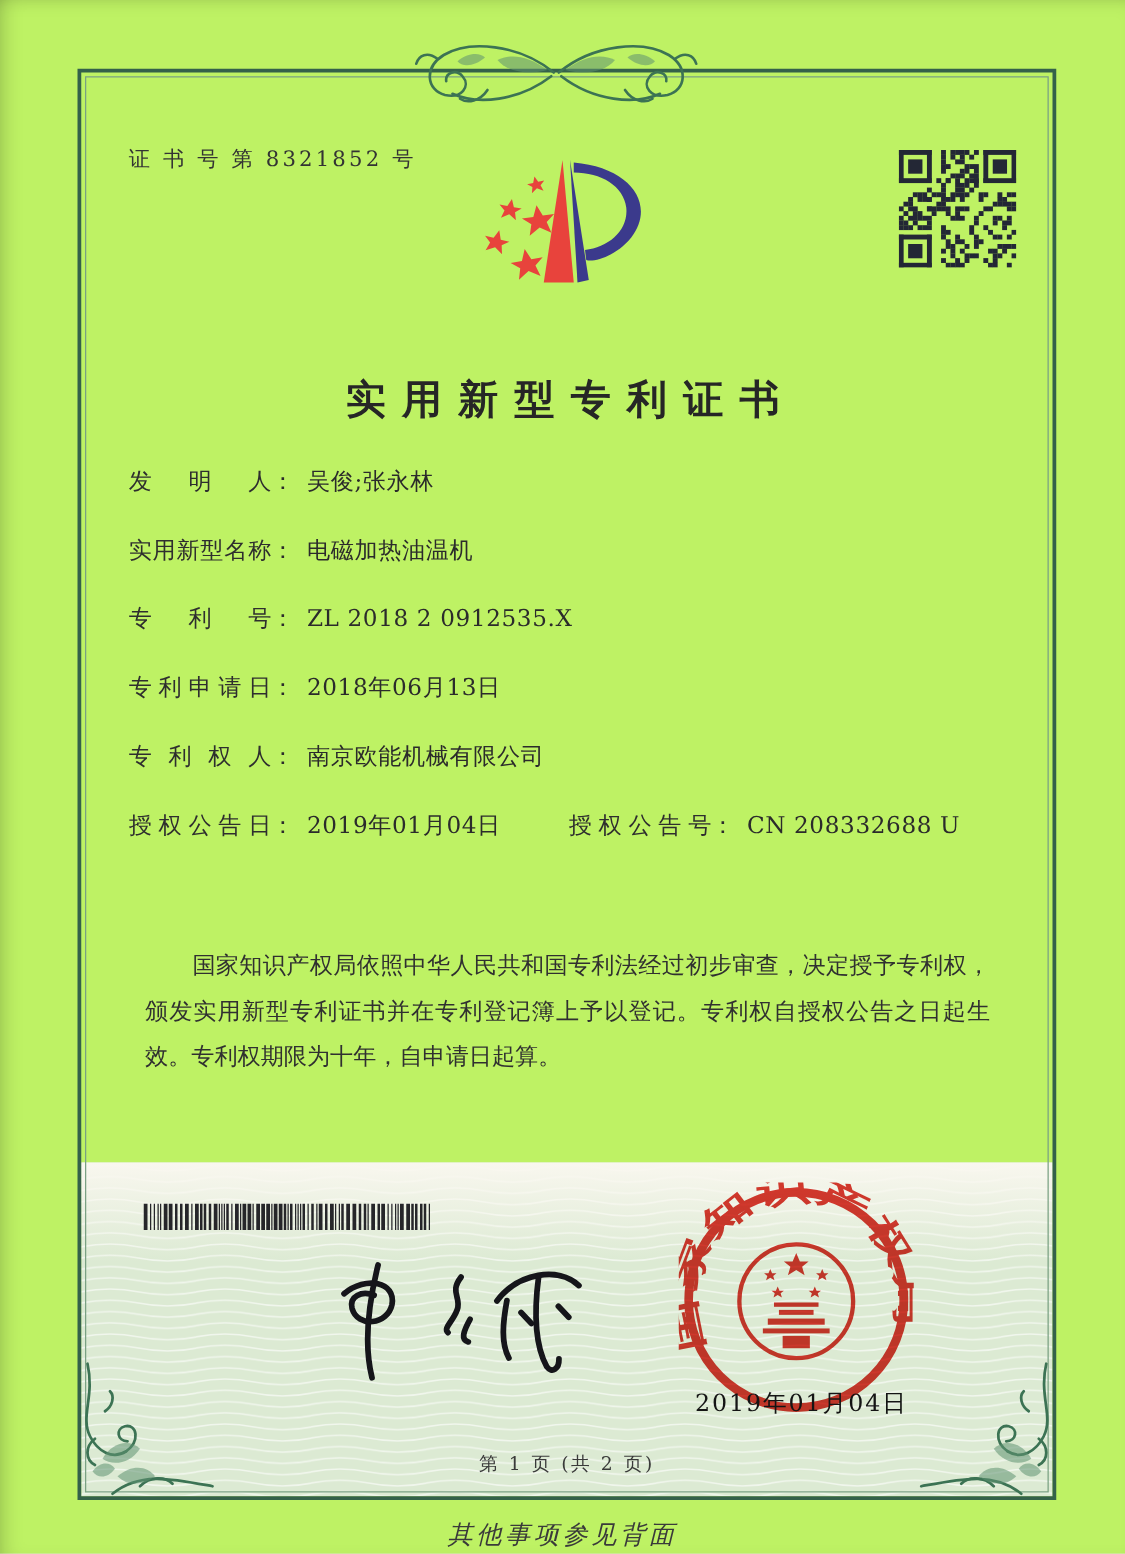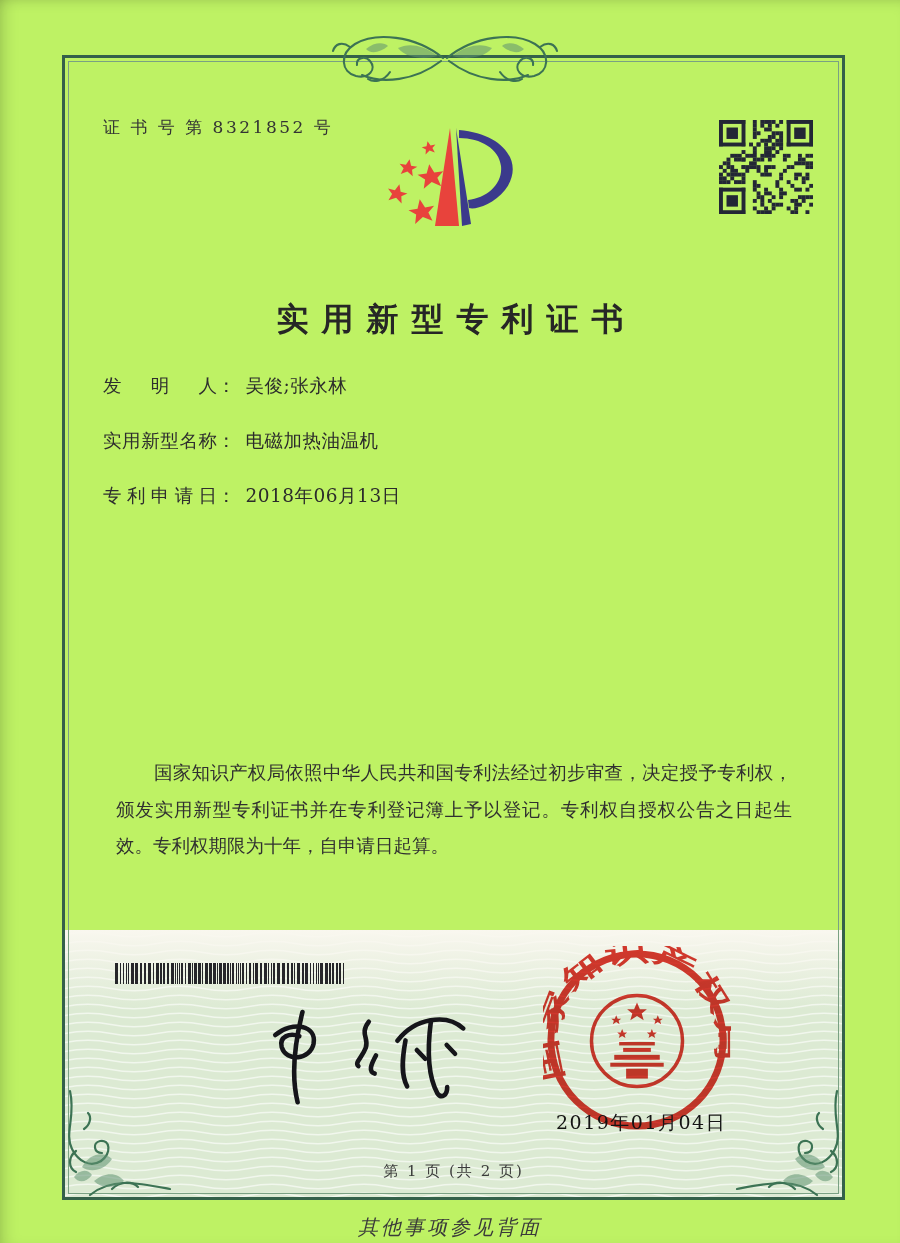--- a/index.html
+++ b/index.html
@@ -350,21 +350,24 @@
         <rect x="16" y="6" width="1.04" height="1.04"></rect>
         <rect x="6" y="16" width="1.04" height="1.04"></rect>
       </g>
     </svg>
 
   <div class="title">实用新型专利证书</div>
 
   <div class="fields">
       <div class="frow"><span class="pair"><span class="lab">发明人</span><span class="colon">：</span><span class="val">吴俊;张永林</span></span></div>
       <div class="frow"><span class="pair"><span class="lab">实用新型名称</span><span class="colon">：</span><span class="val">电磁加热油温机</span></span></div>
+      <div class="frow"><span class="pair"><span class="lab">专利号</span><span class="colon">：</span><span class="val">ZL 2018 2 0912535.X</span></span></div>
       <div class="frow"><span class="pair"><span class="lab">专利申请日</span><span class="colon">：</span><span class="val">2018年06月13日</span></span></div>
+      <div class="frow"><span class="pair"><span class="lab">专利权人</span><span class="colon">：</span><span class="val">南京欧能机械有限公司</span></span></div>
+      <div class="frow"><span class="pair pair1w"><span class="lab">授权公告日</span><span class="colon">：</span><span class="val">2019年01月04日</span></span><span class="pair"><span class="lab">授权公告号</span><span class="colon">：</span><span class="val">CN 208332688 U</span></span></div>
     </div>
 
   <div class="paras">
       <p>国家知识产权局依照中华人民共和国专利法经过初步审查，决定授予专利权，颁发实用新型专利证书并在专利登记簿上予以登记。专利权自授权公告之日起生效。专利权期限为十年，自申请日起算。</p>
     </div>
 
   <div class="barcode">
       <i style="left:0px;width:3px"></i>
       <i style="left:5px;width:1px"></i>
       <i style="left:8px;width:1px"></i>

